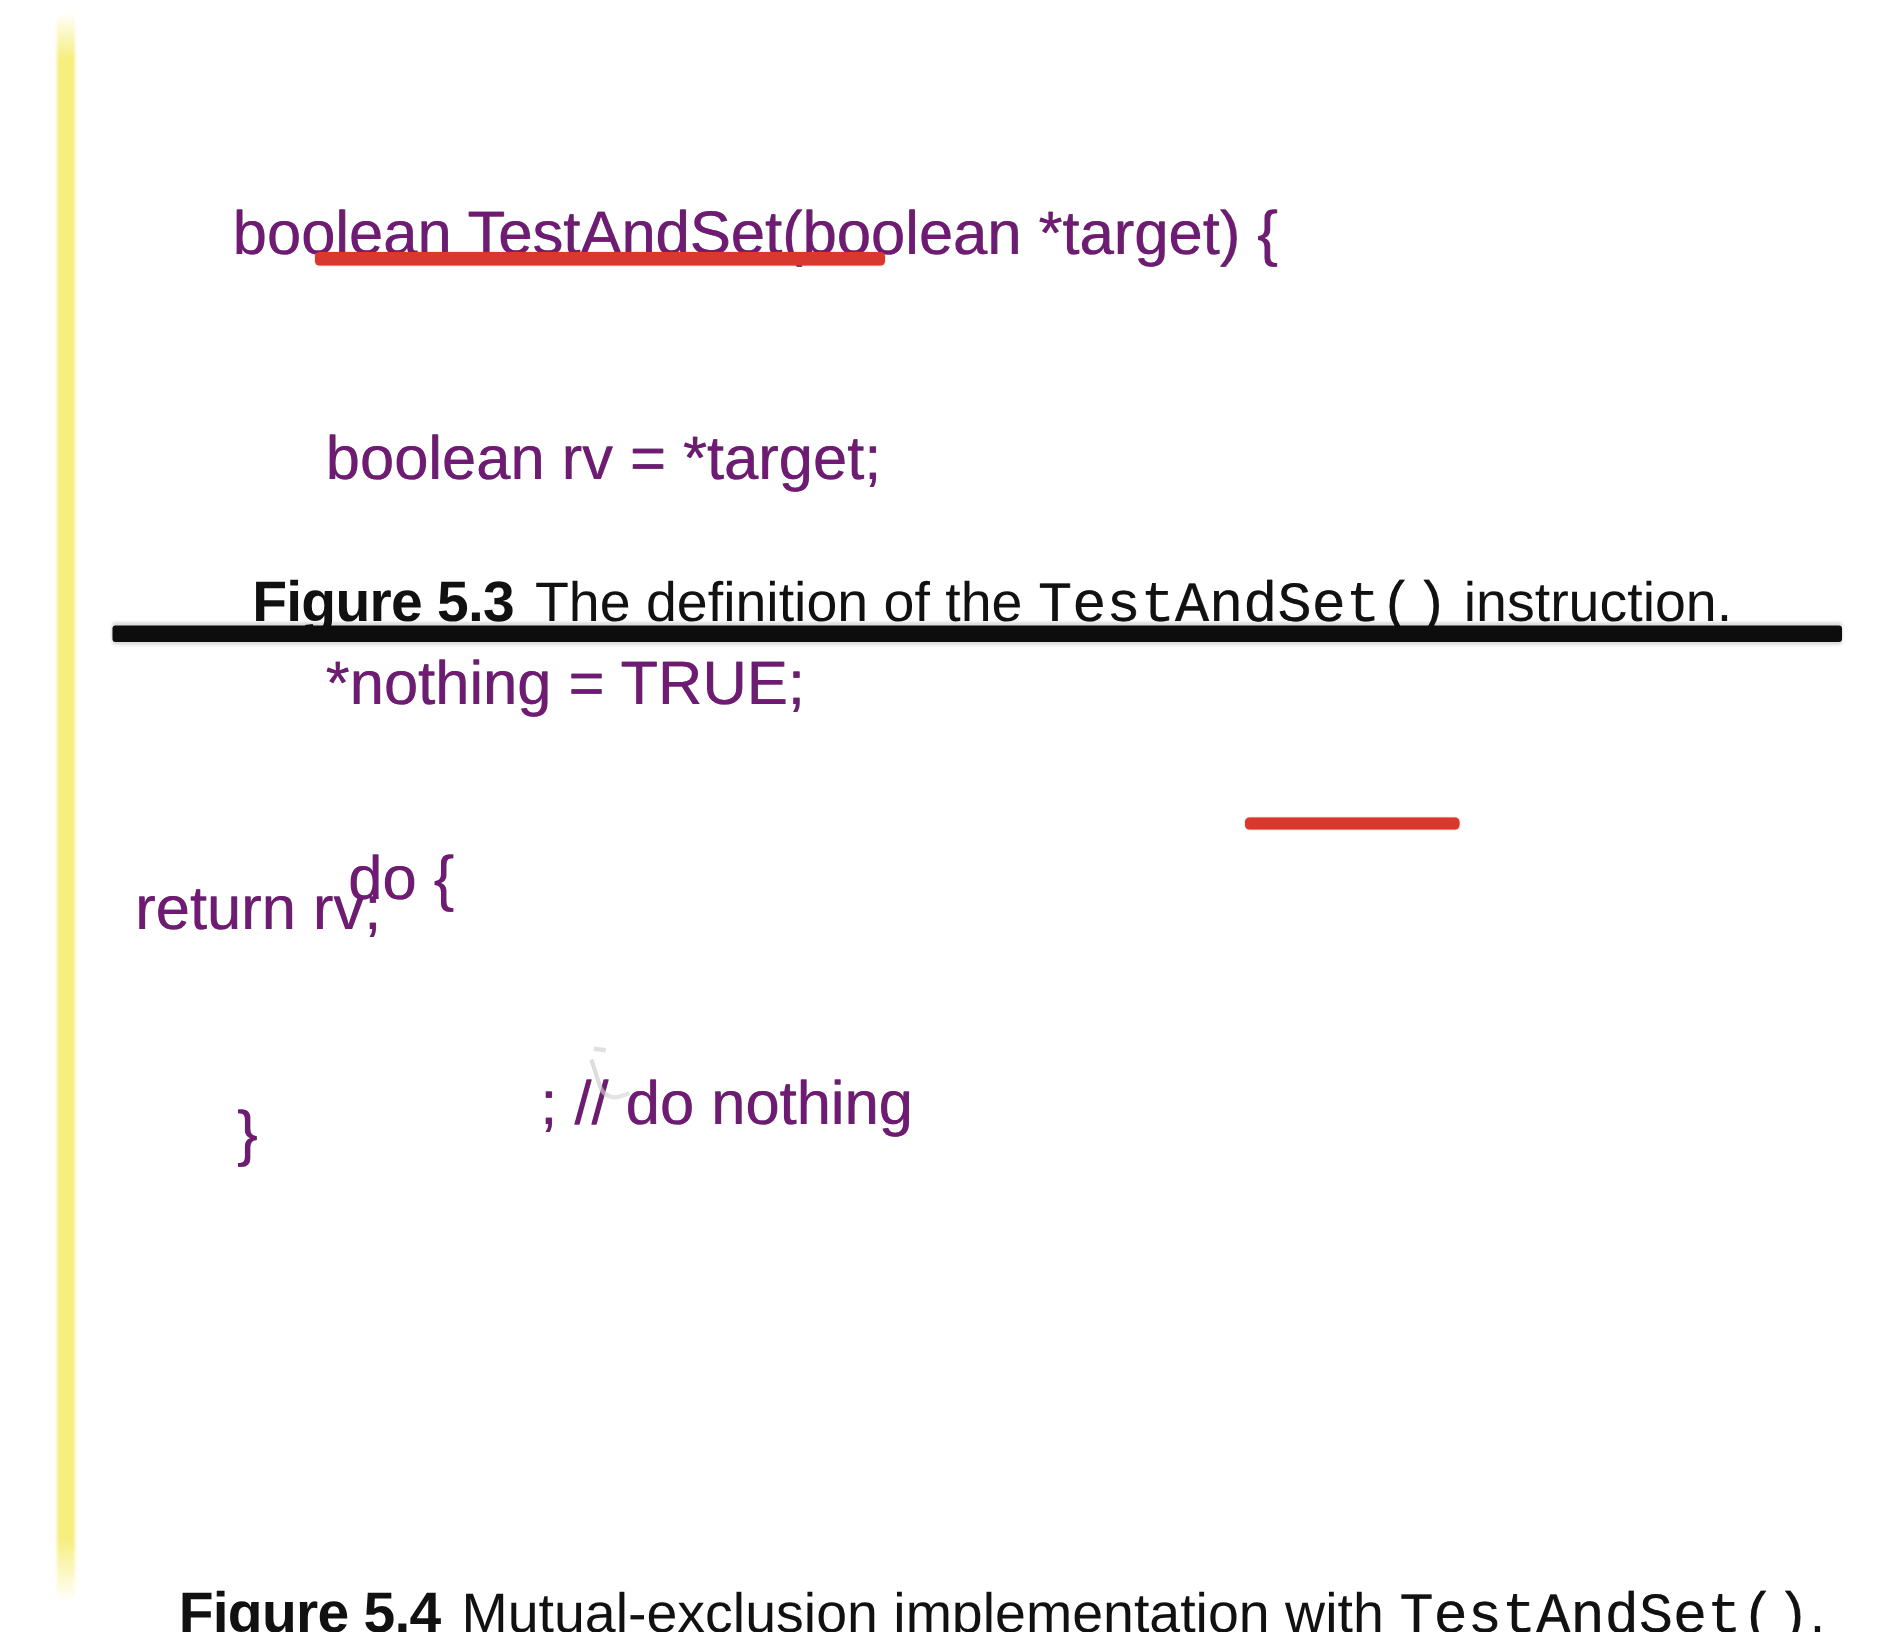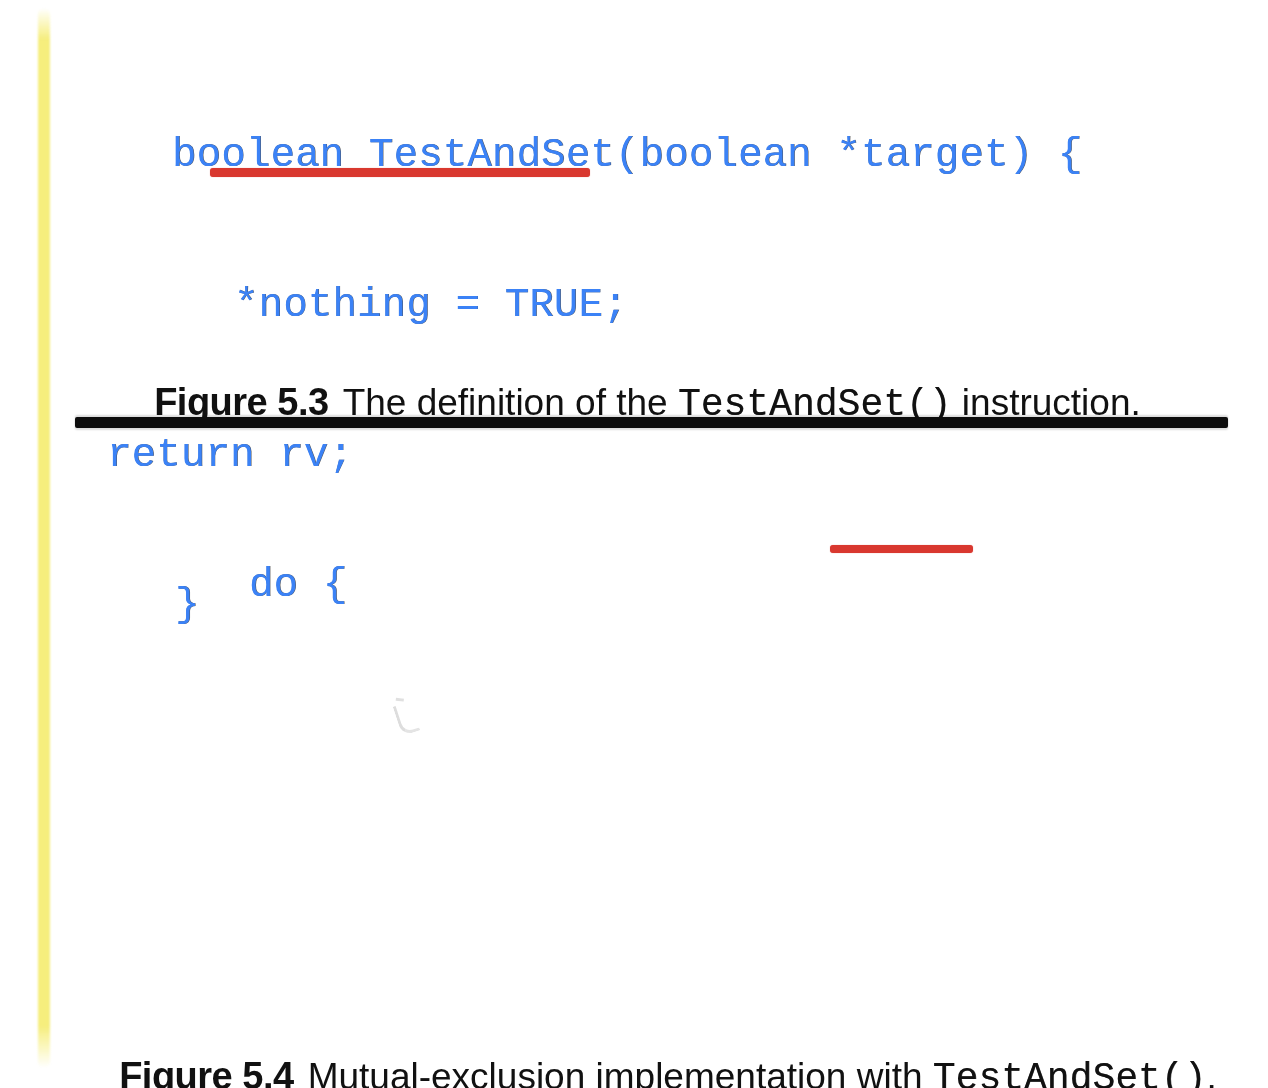--- a/index.html
+++ b/index.html
@@ -24,27 +24,26 @@
       #f6ee7d 96%,
       rgba(246,238,125,0) 100%);
     filter: blur(1.2px);
     border-radius: 6px;
   }
 
   
   .code-block {
     position: absolute;
     left: 0;
-    font-family: Liberation Mono, monospace;
+    font-family: Liberation Sans, sans-serif;
     font-size: 41px;
     line-height: 50px;
-    color: #3b82f6;
+    color: #701a75;
     text-shadow: 0.4px 0 0 rgba(20,20,20,0.75);
     white-space: pre;
-    padding-left: 17px;
   }
   .code-line { height: 50px; }
 
   #code-53 { top: 30px; }
   #code-54 { top: 460px; }
 
   
   .red-underline {
     position: absolute;
     background: #d9382f;
@@ -55,21 +54,21 @@
   #underline-54 { left: 830px; top: 545px; width: 143px; height: 8px; }
 
   
   .caption {
     position: absolute;
     font-size: 37px;
     line-height: 44px;
     color: #111111;
     white-space: pre;
   }
-  #caption-53 { left: 113px; top: 336px; text-align: right; }
+  #caption-53 { left: 127px; top: 336px; text-align: right; }
   #caption-54 { left: 78px;  top: 1010px; }
   .caption .cap-label {
     font-weight: bold;
     font-size: 38px;
     letter-spacing: -0.5px;
     margin-right: 14px;
   }
   .caption .cap-mono {
     font-family: "Liberation Mono", monospace;
     font-size: 38px;
@@ -108,34 +107,36 @@
 </style>
 </head>
 <body>
 
 <div id="page">
 
   <div class="yellow-stripe"></div>
 
   <div id="code-53" class="code-block">
     <div class="code-line" style="margin-left:155px">boolean TestAndSet(boolean *target) {</div>
+    <div class="code-line" style="margin-left:217px">boolean rv = *target;</div>
     <div class="code-line" style="margin-left:217px">*nothing = TRUE;</div>
     <div class="code-line" style="margin-left:90px">return rv;</div>
     <div class="code-line" style="margin-left:158px">}</div>
   </div>
   <div id="underline-53" class="red-underline"></div>
 
   <div id="caption-53" class="caption">
     <span class="cap-label">Figure 5.3</span><span class="cap-body">The definition of the </span><span class="cap-mono">TestAndSet()</span><span class="cap-body"> instruction.</span>
   </div>
 
   <div class="divider-rule"></div>
 
   <div id="code-54" class="code-block">
     <div class="code-line" style="margin-left:232px">do {</div>
+    <div class="code-line" style="margin-left:360px">; // do nothing</div>
     <div class="code-line"></div>
     
     
     
     
     
     
   </div>
   <div id="underline-54" class="red-underline"></div>
 

